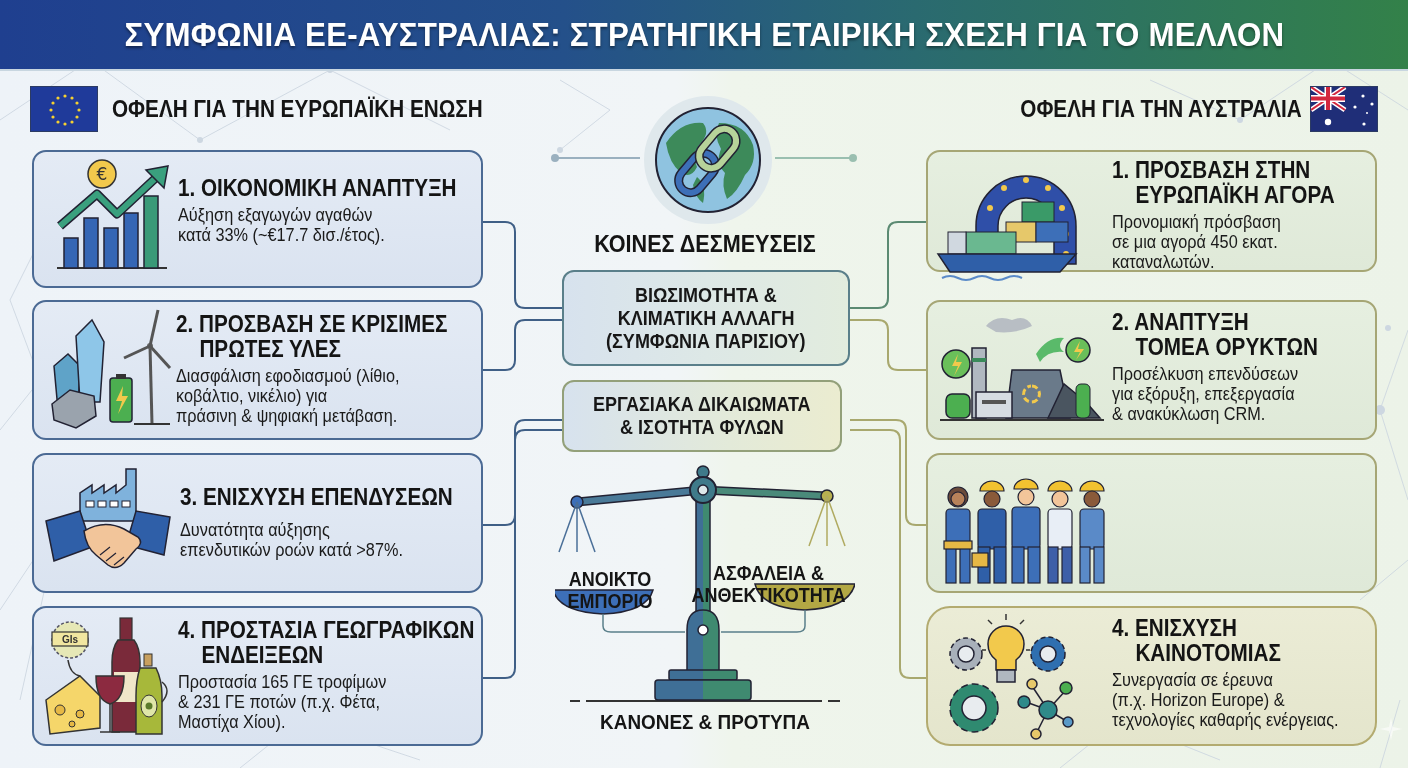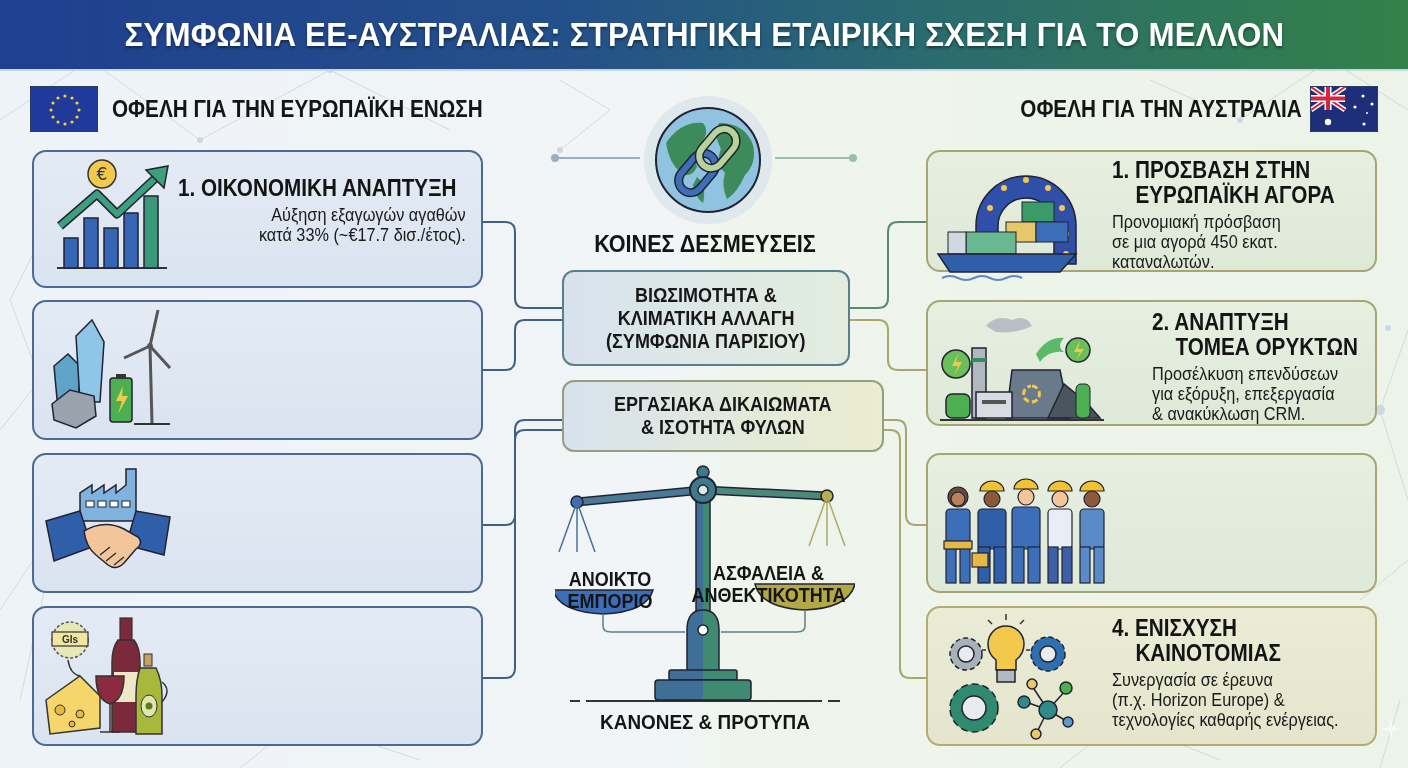--- a/index.html
+++ b/index.html
@@ -46,21 +46,21 @@
     display: flex; align-items: flex-start;
   }
   .card.eu {
     background: linear-gradient(180deg, #e4ebf5 0%, #dae3f0 100%);
     border: 2px solid #4b6a94;
   }
   .card.au {
     background: linear-gradient(180deg, #e6efe0 0%, #dfe9d8 100%);
     border: 2px solid #a6a675;
   }
-  .card.au.last { background: linear-gradient(180deg, #ebecd6 0%, #e4e5cc 100%); border-color: #b3ab70; }
+  .card.au.last { background: linear-gradient(180deg, #ebecd6 0%, #e4e5cc 100%); border-color: #b3ab70; border-radius: 24px; }
   .card .icon { flex: 0 0 auto; }
   .card .body { display: flex; flex-direction: column; }
   .card .ctitle {
     font-weight: 700; font-size: 23px; line-height: 25px; color: #141414;
     transform: scaleX(0.9); transform-origin: left top; white-space: nowrap;
   }
   .card .ctitle .indent { display: block; padding-left: 26px; }
   .card .cdesc {
     font-size: 17.5px; line-height: 20px; color: #1a1a1a; margin-top: 4px;
     transform: scaleX(0.93); transform-origin: left top; white-space: nowrap;
@@ -77,21 +77,21 @@
     font-weight: 700; font-size: 20px; line-height: 23px; color: #171717;
     display: flex; flex-direction: column; justify-content: center; align-items: center;
   }
   .commit span { display: block; transform: scaleX(0.9); white-space: nowrap; }
   .commit.c1 {
     left: 562px; top: 270px; width: 288px; height: 96px;
     background: linear-gradient(90deg, #d7e2ee 0%, #dde8e6 50%, #e2ecde 100%);
     border: 2px solid #5a7f8a;
   }
   .commit.c2 {
-    left: 562px; top: 380px; width: 322px; height: 72px;
+    left: 562px; top: 380px; width: 280px; height: 72px;
     background: linear-gradient(90deg, #d7e2ee 0%, #e3ead9 60%, #ebecd0 100%);
     border: 2px solid #93a07a;
   }
   .scale-label {
     position: absolute; z-index: 3; text-align: center; font-weight: 700;
     font-size: 20px; line-height: 22px; color: #151515;
   }
   .scale-label span { display: block; transform: scaleX(0.9); white-space: nowrap; }
   .rules {
     position: absolute; left: 560px; top: 710px; width: 290px; text-align: center;
@@ -215,21 +215,21 @@
       <rect x="62" y="72" width="14" height="40" fill="#3566b5" stroke="#223" stroke-width="1.5"></rect>
       <rect x="82" y="57" width="14" height="55" fill="#3566b5" stroke="#223" stroke-width="1.5"></rect>
       <rect x="102" y="40" width="14" height="72" fill="#3a9a78" stroke="#223" stroke-width="1.5"></rect>
       <path d="M18 70 L55 38 L75 58 L118 18" stroke="#223" stroke-width="9" fill="none" stroke-linejoin="round"></path>
       <path d="M18 70 L55 38 L75 58 L118 18" stroke="#3aa07e" stroke-width="6" fill="none" stroke-linejoin="round"></path>
       <polygon points="104,14 126,10 122,32" fill="#3aa07e" stroke="#223" stroke-width="1.5"></polygon>
       <circle cx="60" cy="18" r="14" fill="#f2c94c" stroke="#333" stroke-width="1.5"></circle>
       <text x="60" y="24" text-anchor="middle" font-size="17" font-family="DejaVu Sans, sans-serif" fill="#333">€</text>
     </svg>
   </div>
-  <div class="body" style="margin:24px 0 0 6px;text-align:right;">
+  <div class="body" style="margin:24px 0 0 6px;">
     <div class="ctitle">1. ΟΙΚΟΝΟΜΙΚΗ ΑΝΑΠΤΥΞΗ</div>
     <div class="cdesc">
       <div>Αύξηση εξαγωγών αγαθών</div>
       <div>κατά 33% (~€17.7 δισ./έτος).</div>
     </div>
   </div>
 </div>
 
 <div class="card eu" style="left:32px; top:300px; width:451px; height:140px;">
   <div class="icon" style="width:132px; height:130px; margin:4px 0 0 6px;">
@@ -241,35 +241,53 @@
       <rect x="76" y="68" width="10" height="5" fill="#333"></rect>
       <path d="M83 80 L76 95 L82 95 L78 108 L88 90 L82 90 Z" fill="#f2c94c"></path>
       <line x1="110" y1="40" x2="112" y2="118" stroke="#555" stroke-width="3"></line>
       <circle cx="110" cy="40" r="3" fill="#666"></circle>
       <path d="M110 40 L118 4" stroke="#555" stroke-width="3"></path>
       <path d="M110 40 L84 52" stroke="#555" stroke-width="3"></path>
       <path d="M110 40 L130 62" stroke="#555" stroke-width="3"></path>
       <line x1="94" y1="118" x2="130" y2="118" stroke="#333" stroke-width="2"></line>
     </svg>
   </div>
+  <div class="body" style="margin:10px 0 0 4px;">
+    <div class="ctitle">
+      <span style="display:block">2. ΠΡΟΣΒΑΣΗ ΣΕ ΚΡΙΣΙΜΕΣ</span>
+      <span class="indent">ΠΡΩΤΕΣ ΥΛΕΣ</span>
+    </div>
+    <div class="cdesc">
+      <div>Διασφάλιση εφοδιασμού (λίθιο,</div>
+      <div>κοβάλτιο, νικέλιο) για</div>
+      <div>πράσινη &amp; ψηφιακή μετάβαση.</div>
+    </div>
+  </div>
 </div>
 
 <div class="card eu" style="left:32px; top:453px; width:451px; height:140px;">
   <div class="icon" style="width:136px; height:130px; margin:4px 0 0 6px;">
     <svg width="136" height="130" viewBox="0 0 136 130">
       <path d="M40 62 L40 34 L52 26 L52 34 L64 26 L64 34 L76 26 L76 34 L86 26 L86 10 L96 10 L96 62 Z" fill="#7fb2dc" stroke="#223" stroke-width="1.5"></path>
       <rect x="46" y="42" width="8" height="6" fill="#fff" stroke="#223"></rect>
         <rect x="58" y="42" width="8" height="6" fill="#fff" stroke="#223"></rect>
       <rect x="70" y="42" width="8" height="6" fill="#fff" stroke="#223"></rect>
         <rect x="82" y="42" width="8" height="6" fill="#fff" stroke="#223"></rect>
       <polygon points="6,62 40,52 52,88 14,102" fill="#2f5fa8" stroke="#223" stroke-width="1.5"></polygon>
       <polygon points="130,58 96,52 86,86 124,96" fill="#2f5fa8" stroke="#223" stroke-width="1.5"></polygon>
       <path d="M44 72 Q64 60 84 70 L98 78 Q104 84 96 90 L84 104 Q76 112 68 106 L56 96 Q46 88 44 72 Z" fill="#f2c59a" stroke="#223" stroke-width="1.5"></path>
       <path d="M60 96 L70 88 M66 102 L76 94 M74 106 L84 98" stroke="#223" stroke-width="1.2"></path>
     </svg>
+  </div>
+  <div class="body" style="margin:30px 0 0 4px;">
+    <div class="ctitle">3. ΕΝΙΣΧΥΣΗ ΕΠΕΝΔΥΣΕΩΝ</div>
+    <div class="cdesc" style="margin-top:10px">
+      <div>Δυνατότητα αύξησης</div>
+      <div>επενδυτικών ροών κατά &gt;87%.</div>
+    </div>
   </div>
 </div>
 
 <div class="card eu" style="left:32px; top:606px; width:451px; height:140px;">
   <div class="icon" style="width:136px; height:132px; margin:2px 0 0 6px;">
     <svg width="136" height="132" viewBox="0 0 136 132">
       <circle cx="30" cy="30" r="18" fill="#e6e8b6" stroke="#556" stroke-width="1.5" stroke-dasharray="3 2"></circle>
       <rect x="12" y="22" width="36" height="14" fill="#f1e6a0" stroke="#333" stroke-width="1.2"></rect>
       <text x="30" y="33" text-anchor="middle" font-size="10" font-weight="700" font-family="Liberation Sans, sans-serif" fill="#333">GIs</text>
       <path d="M28 50 Q30 64 40 66" stroke="#333" stroke-width="1.5" fill="none"></path>
@@ -282,20 +300,31 @@
       <rect x="74" y="62" width="24" height="30" fill="#f0e6c8"></rect>
       <path d="M56 66 L84 66 Q84 90 70 94 Q56 90 56 66 Z" fill="#8c2a40" stroke="#333" stroke-width="1.5"></path>
       <line x1="70" y1="94" x2="70" y2="122" stroke="#333" stroke-width="1.5"></line>
         <line x1="60" y1="122" x2="80" y2="122" stroke="#333" stroke-width="1.5"></line>
       <rect x="104" y="44" width="8" height="12" fill="#c8a060" stroke="#333"></rect>
       <path d="M100 58 Q96 70 96 86 L96 124 L122 124 L122 86 Q122 70 116 58 Z" fill="#a7b83a" stroke="#333" stroke-width="1.5"></path>
       <ellipse cx="109" cy="96" rx="8" ry="11" fill="#dfe6a8" stroke="#333"></ellipse>
       <circle cx="109" cy="96" r="3.5" fill="#5a7a2a"></circle>
       <path d="M122 72 Q132 80 122 92" stroke="#333" stroke-width="1.5" fill="none"></path>
     </svg>
+  </div>
+  <div class="body" style="margin:10px 0 0 2px;">
+    <div class="ctitle">
+      <span style="display:block">4. ΠΡΟΣΤΑΣΙΑ ΓΕΩΓΡΑΦΙΚΩΝ</span>
+      <span class="indent">ΕΝΔΕΙΞΕΩΝ</span>
+    </div>
+    <div class="cdesc">
+      <div>Προστασία 165 ΓΕ τροφίμων</div>
+      <div>&amp; 231 ΓΕ ποτών (π.χ. Φέτα,</div>
+      <div>Μαστίχα Χίου).</div>
+    </div>
   </div>
 </div>
 
 <div style="position:absolute; left:641px; top:93px; width:134px; height:134px; z-index:3;">
   <svg width="134" height="134" viewBox="0 0 134 134">
     <circle cx="67" cy="67" r="64" fill="#dfe8ec"></circle>
     <circle cx="67" cy="67" r="52" fill="#8fc3e0" stroke="#223" stroke-width="2"></circle>
     <path d="M25 50 Q40 28 62 30 Q70 40 58 52 Q50 62 56 74 Q50 86 40 80 Q28 70 25 50 Z" fill="#3d8a5a"></path>
     <path d="M78 30 Q104 30 112 52 Q116 70 104 82 Q96 100 86 106 Q80 92 84 80 Q74 70 80 56 Q72 42 78 30 Z" fill="#3d8a5a"></path>
     <path d="M56 84 Q66 92 62 110 Q54 104 52 92 Z" fill="#3d8a5a"></path>
@@ -395,21 +424,21 @@
       <span class="indent">ΕΥΡΩΠΑΪΚΗ ΑΓΟΡΑ</span>
     </div>
     <div class="cdesc">
       <div>Προνομιακή πρόσβαση</div>
       <div>σε μια αγορά 450 εκατ.</div>
       <div>καταναλωτών.</div>
     </div>
   </div>
 </div>
 
-<div class="card au" style="left:926px; top:300px; width:451px; height:126px;gap:40px;">
+<div class="card au" style="left:926px; top:300px; width:451px; height:140px;">
   <div class="icon" style="width:170px; height:130px; margin:4px 0 0 8px;">
     <svg width="170" height="130" viewBox="0 0 170 130">
       <path d="M50 20 Q60 8 76 14 Q90 8 96 20 Q80 28 60 26 Z" fill="#b8bec4"></path>
       <path d="M100 48 Q112 30 128 32 Q120 40 128 46 Q112 44 104 56 Z" fill="#5aba6a"></path>
       <rect x="36" y="42" width="14" height="70" fill="#b0b8c0" stroke="#223" stroke-width="1.5"></rect>
       <rect x="36" y="52" width="14" height="4" fill="#3a8a5a"></rect>
       <path d="M70 112 L76 64 L124 64 L134 112 Z" fill="#6a7a8a" stroke="#223" stroke-width="1.5"></path>
       <path d="M96 80 a8 8 0 1 1 -1 0" stroke="#f2c94c" stroke-width="3" fill="none" stroke-dasharray="6 3"></path>
       <path d="M112 112 L128 78 L150 96 L164 112 Z" fill="#4a5560" stroke="#223" stroke-width="1.5"></path>
       <rect x="40" y="86" width="36" height="26" fill="#d6dce2" stroke="#223" stroke-width="1.5"></rect>

